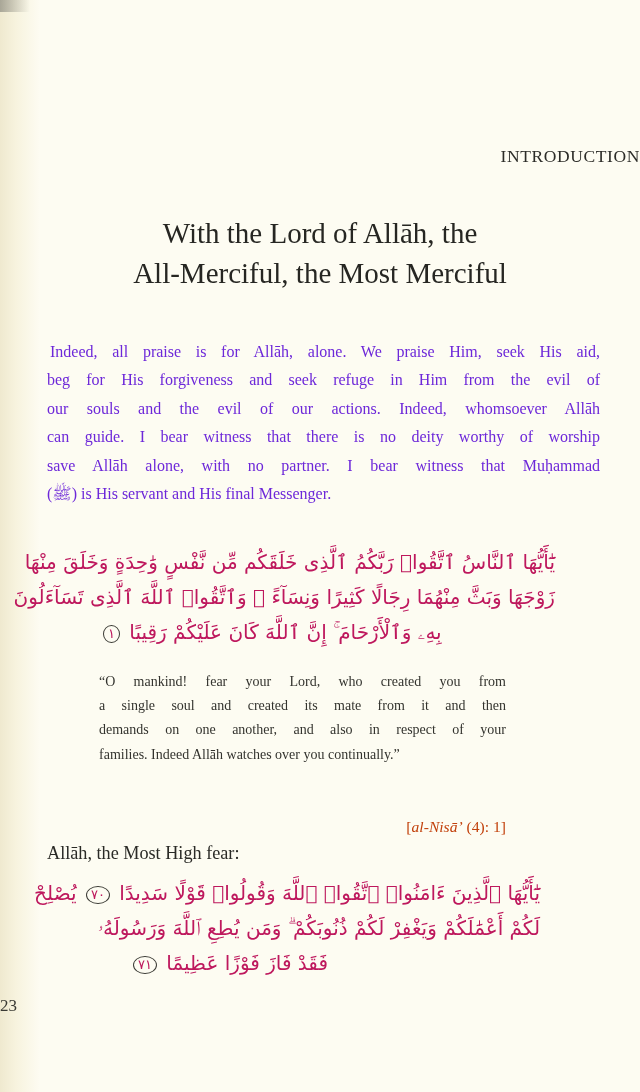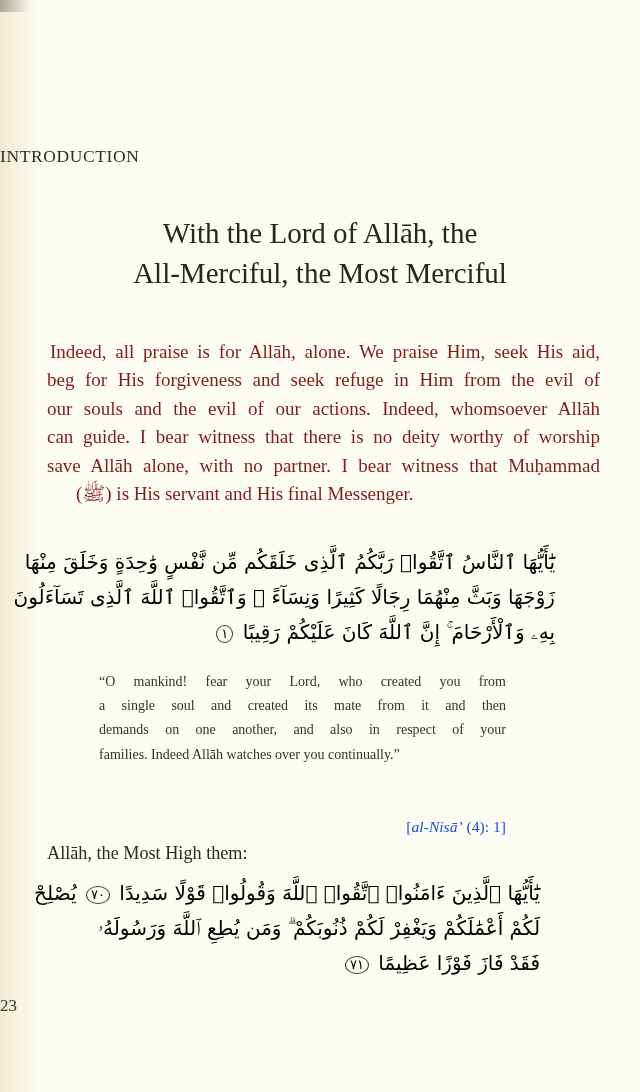--- a/index.html
+++ b/index.html
@@ -25,59 +25,59 @@
     position: absolute;
     left: 0; top: 0;
     width: 30px; height: 12px;
     background: linear-gradient(to right, #7a7a72, rgba(253,252,242,0));
     opacity: 0.6;
   }
   .chapter-label {
     position: absolute;
     top: 146px;
     left: 0; right: 0;
-    text-align: left;
+    text-align: right;
     font-size: 17.5px;
     letter-spacing: 0.6px;
     color: #2c2c28;
   }
   .title {
     position: absolute;
     top: 213px;
     left: 0; right: 0;
     text-align: center;
     font-size: 29px;
     line-height: 40px;
     color: #262622;
   }
   .title .line { display: block; }
   .body-para {
     position: absolute;
     top: 338px;
     left: 47px;
     width: 553px;
-    font-size: 19px;
+    font-size: 16px;
     line-height: 28.4px;
     text-align: justify;
-    color: #7f1d1d;
+    color: #6d28d9;
   }
   .body-para .ln {
     display: block;
     text-align: justify;
     text-align-last: justify;
     white-space: nowrap;
   }
-  .body-para .ln.last { text-align-last: left; margin-left: 29px; }
+  .body-para .ln.last { text-align-last: left; }
   .body-para .ln.first { padding-left: 3px; }
   .arabic {
     position: absolute;
     direction: rtl;
-    text-align: right;
+    text-align: left;
     font-family: "DejaVu Sans", sans-serif;
-    color: #000000;
+    color: #be185d;
     font-size: 20px;
     line-height: 35px;
     white-space: nowrap;
     letter-spacing: 0px;
   }
   .arabic .aline { display: block; }
   .arabic-1 { top: 545px; left: 100px; width: 455px; }
   .arabic-2 { top: 876px; left: 130px; width: 410px; }
   .ayah-marker {
     display: inline-block;
@@ -103,21 +103,21 @@
     text-align: justify;
     text-align-last: justify;
     white-space: nowrap;
   }
   .translation .ln.last { text-align-last: left; }
   .citation {
     position: absolute;
     top: 818px;
     right: 134px;
     font-size: 15.6px;
-    color: #1d4ed8;
+    color: #c2410c;
   }
   .citation .surah { font-style: italic; }
   .intro-line {
     position: absolute;
     top: 843px;
     left: 47px;
     font-size: 18.2px;
     color: #2a2a26;
   }
   .page-number {
@@ -162,21 +162,21 @@
 
 <div class="translation">
   <span class="ln">“O mankind! fear your Lord, who created you from</span>
   <span class="ln">a single soul and created its mate from it and then</span>
   <span class="ln">demands on one another, and also in respect of your</span>
   <span class="ln last">families. Indeed Allāh watches over you continually.”</span>
 </div>
 
 <div class="citation"><span>[</span><span class="surah">al-Nisā’</span><span> (4): 1]</span></div>
 
-<div class="intro-line">Allāh, the Most High them:</div>
+<div class="intro-line">Allāh, the Most High fear:</div>
 
 <div class="arabic arabic-2">
   <span class="aline">
     <span>يَٰٓأَيُّهَا ٱلَّذِينَ ءَامَنُوا۟ ٱتَّقُوا۟ ٱللَّهَ وَقُولُوا۟ قَوْلًا سَدِيدًا</span>
     <span class="ayah-marker">٧٠</span>
     <span>يُصْلِحْ</span>
   </span>
   <span class="aline">لَكُمْ أَعْمَٰلَكُمْ وَيَغْفِرْ لَكُمْ ذُنُوبَكُمْ ۗ وَمَن يُطِعِ ٱللَّهَ وَرَسُولَهُۥ</span>
   <span class="aline">
     <span>فَقَدْ فَازَ فَوْزًا عَظِيمًا</span>

